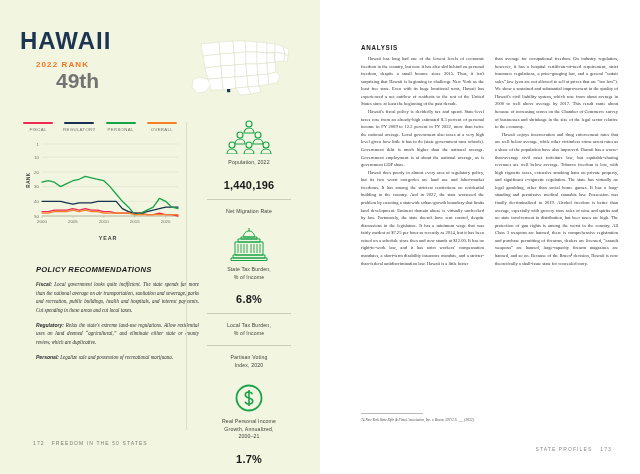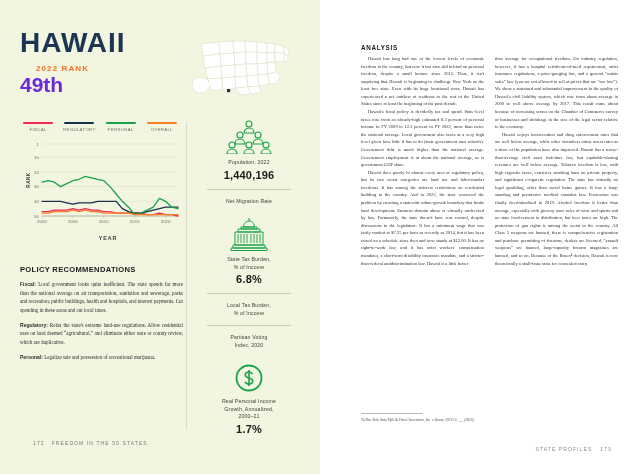--- a/index.html
+++ b/index.html
@@ -14,33 +14,33 @@
 
   
   .left-page {
     width: 320px; height: 474px;
     background: #f2f5e0;
     position: relative;
   }
   .left-inner { position: absolute; left: 20px; top: 30px; width: 285px; }
 
   .state-title {
-    font-size: 28px; font-weight: bold; letter-spacing: 1px;
+    font-size: 24px; font-weight: bold; letter-spacing: 1px;
     color: #1b3553; line-height: 0.95;
     font-family: "Liberation Sans", sans-serif;
   }
   .rank-label {
     margin-top: 7px;
     font-size: 8px; letter-spacing: 1.1px; font-weight: bold;
     color: #f07522;
     padding-left: 16px;
   }
   .rank-value {
-    font-size: 21px; font-weight: bold; color: #6d28d9;
-    line-height: 1.05; margin-top: 1px;
+    font-size: 21px; font-weight: bold; color: #737373;
+    line-height: 1.05; margin-top: 1px; margin-left: 36px;
   }
 
   
   .map-wrap { position: absolute; left: 185px; top: 32px; width: 112px; height: 72px; }
   .map-wrap svg { width: 100%; height: 100%; }
 
   
   .chart-block { position: absolute; left: 20px; top: 122px; width: 160px; }
   .legend { display: flex; gap: 5px; justify-content: center; }
   .legend-item { display: flex; flex-direction: column; align-items: center; width: 37px; }
@@ -50,21 +50,21 @@
     margin-top: 2.5px; white-space: nowrap;
   }
   .plot-area { position: relative; margin-top: 6px; height: 95px; }
   .plot-area svg { display: block; }
   .axis-x-title {
     text-align: center; font-size: 5.4px; font-weight: bold;
     letter-spacing: 0.9px; color: #3b3f38; margin-top: 2px; margin-left: 16px;
   }
 
   
-  .policy { position: absolute; left: 20px; top: 265px; width: 163px; }
+  .policy { position: absolute; left: 36px; top: 265px; width: 163px; font-style: italic; }
   .policy h2 {
     font-size: 7.6px; font-weight: bold; letter-spacing: 0.3px;
     color: #1b1b1b; margin-bottom: 6px;
   }
   .policy p {
     font-size: 5.05px; line-height: 1.72; color: #2b2b2b;
     text-align: justify; margin-bottom: 6px;
     font-family: "Liberation Serif", serif;
   }
   .policy p b { font-family: "Liberation Sans", sans-serif; font-weight: bold; }
@@ -77,21 +77,21 @@
   .stats-divider-v {
     position: absolute; left: 186px; top: 122px;
     width: 1px; height: 308px; background: #d9dcc6;
   }
   .stat-icon { display: flex; justify-content: center; margin-bottom: 5px; }
   .stat-label {
     font-size: 5.2px; line-height: 1.45; color: #3d4237; letter-spacing: 0.15px;
   }
   .stat-value {
     font-size: 11px; font-weight: bold; color: #1b1b1b;
-    letter-spacing: 0.2px; margin-top: 2px;
+    letter-spacing: 0.2px; margin-top: 12px;
   }
   .hr-thin { height: 1px; background: #c9cdb4; margin: 8px 14px; }
 
   
   .right-page { width: 320px; height: 474px; background: #ffffff; position: relative; }
   .analysis-head {
     position: absolute; left: 41px; top: 44px;
     font-size: 6.3px; font-weight: bold; letter-spacing: 0.7px; color: #1b1b1b;
   }
   .cols {

